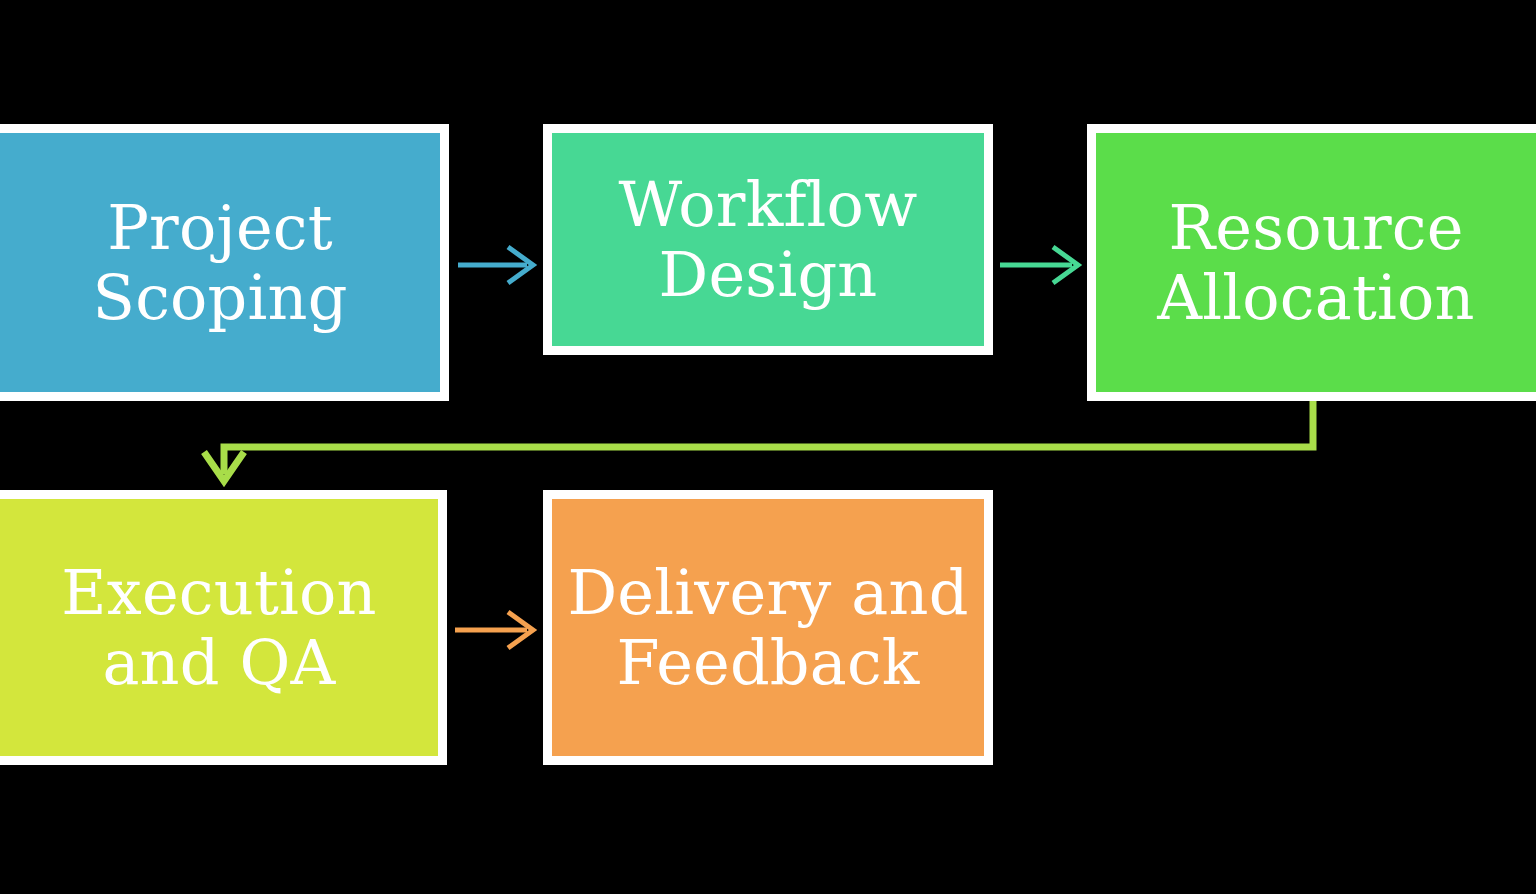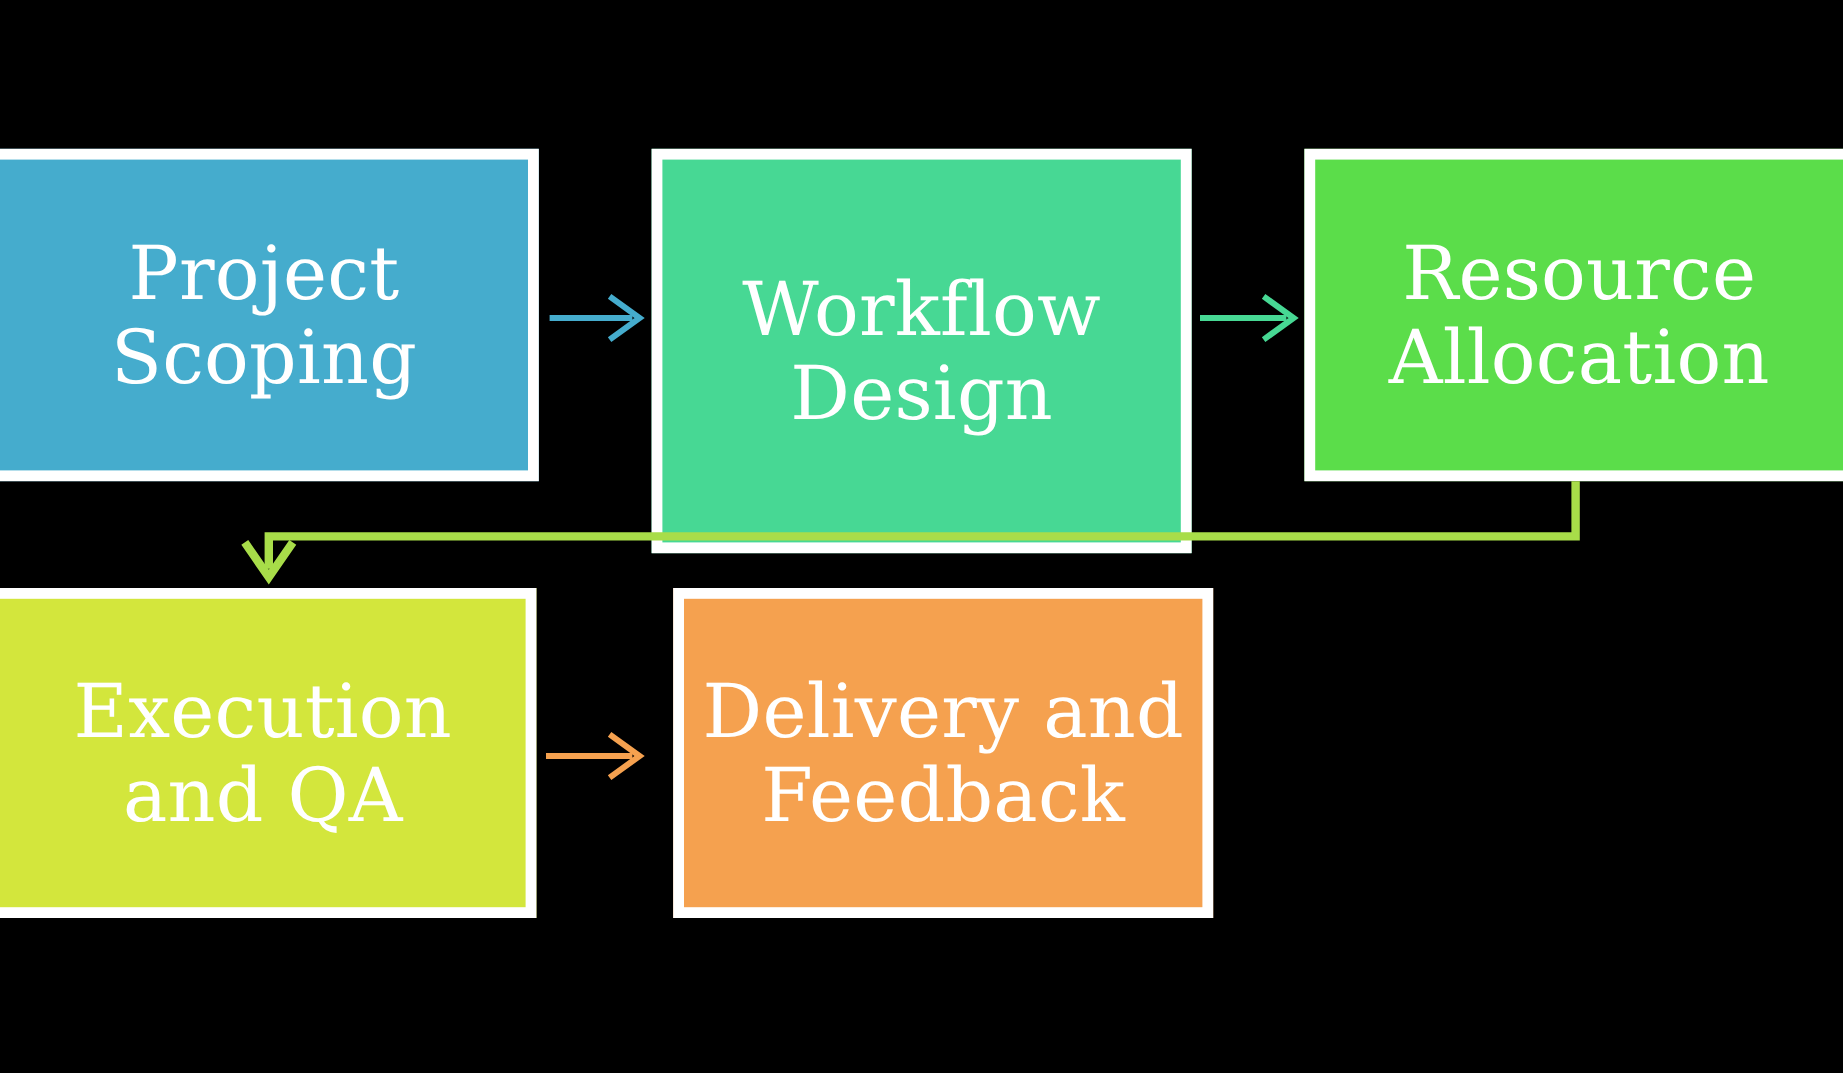--- a/index.html
+++ b/index.html
@@ -49,33 +49,33 @@
 </style>
 </head>
 <body>
 
 <div id="canvas" style="background: rgb(0, 0, 0);">
 
   <div class="node" id="node-0" style="left: -9px; top: 124px; width: 458px; height: 277px; background: rgb(69, 172, 205); border-color: rgb(255, 255, 255); color: rgb(255, 255, 255);">
     <span class="node-label">Project
 Scoping</span>
   </div>
-  <div class="node" id="node-1" style="left: 543px; top: 124px; width: 450px; height: 337px; background: rgb(71, 216, 148); border-color: rgb(255, 255, 255); color: rgb(255, 255, 255);">
+  <div class="node" id="node-1" style="left: 543px; top: 124px; width: 450px; height: 231px; background: rgb(71, 216, 148); border-color: rgb(255, 255, 255); color: rgb(255, 255, 255);">
     <span class="node-label">Workflow
 Design</span>
   </div>
   <div class="node" id="node-2" style="left: 1087px; top: 124px; width: 458px; height: 277px; background: rgb(91, 221, 74); border-color: rgb(255, 255, 255); color: rgb(255, 255, 255);">
     <span class="node-label">Resource
 Allocation</span>
   </div>
   <div class="node" id="node-3" style="left: -9px; top: 490px; width: 456px; height: 275px; background: rgb(211, 230, 60); border-color: rgb(255, 255, 255); color: rgb(255, 255, 255);">
     <span class="node-label">Execution
 and QA</span>
   </div>
-  <div class="node" id="node-4" style="left: 543px; top: 490px; width: 450px; height: 275px; background: rgb(245, 161, 79); border-color: rgb(255, 255, 255); color: rgb(255, 255, 255); margin-left: 18px;">
+  <div class="node" id="node-4" style="left: 543px; top: 490px; width: 450px; height: 275px; background: rgb(245, 161, 79); border-color: rgb(255, 255, 255); color: rgb(255, 255, 255);">
     <span class="node-label">Delivery and
 Feedback</span>
   </div>
 
   <svg class="connector-layer" viewBox="0 0 1536 894" width="1536" height="894">
 
     <g id="conn-0">
       <path class="conn-stroke" d="M 458 265 L 527 265" fill="none" stroke-width="5" stroke-linecap="butt" stroke="#45accd"></path>
       <path class="conn-head" d="M 508 247 L 533 265 L 508 283" fill="none" stroke-width="5" stroke-linecap="butt" stroke-linejoin="miter" stroke="#45accd"></path>
     </g>

